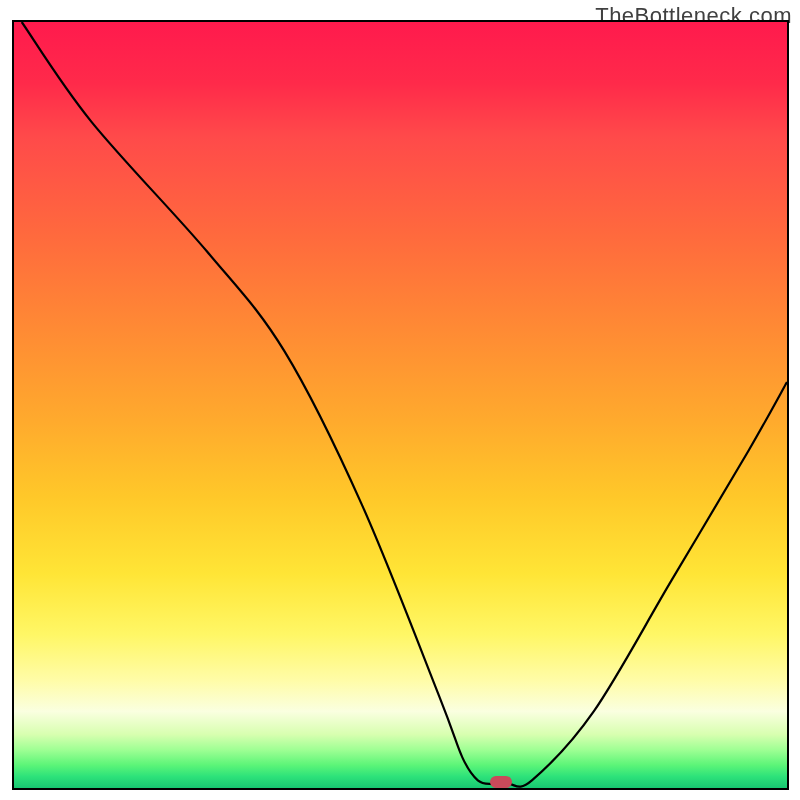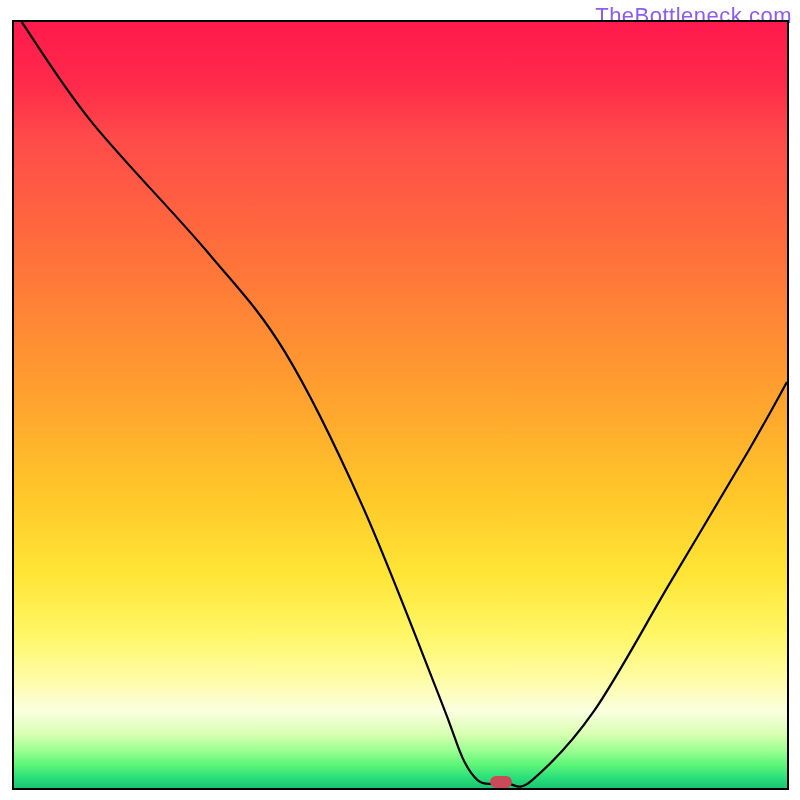--- a/index.html
+++ b/index.html
@@ -8,21 +8,21 @@
     width: 800px;
     height: 800px;
     background: #ffffff;
     font-family: Arial, Helvetica, sans-serif;
     position: relative;
   }
   .watermark {
     position: absolute;
     top: 3px;
     right: 8px;
-    color: #8b5cf6;
+    color: #404040;
     font-size: 22px;
     font-weight: 400;
     letter-spacing: 0.5px;
   }
   .chart-frame {
     position: absolute;
     left: 12px;
     top: 20px;
     width: 777px;
     height: 770px;

